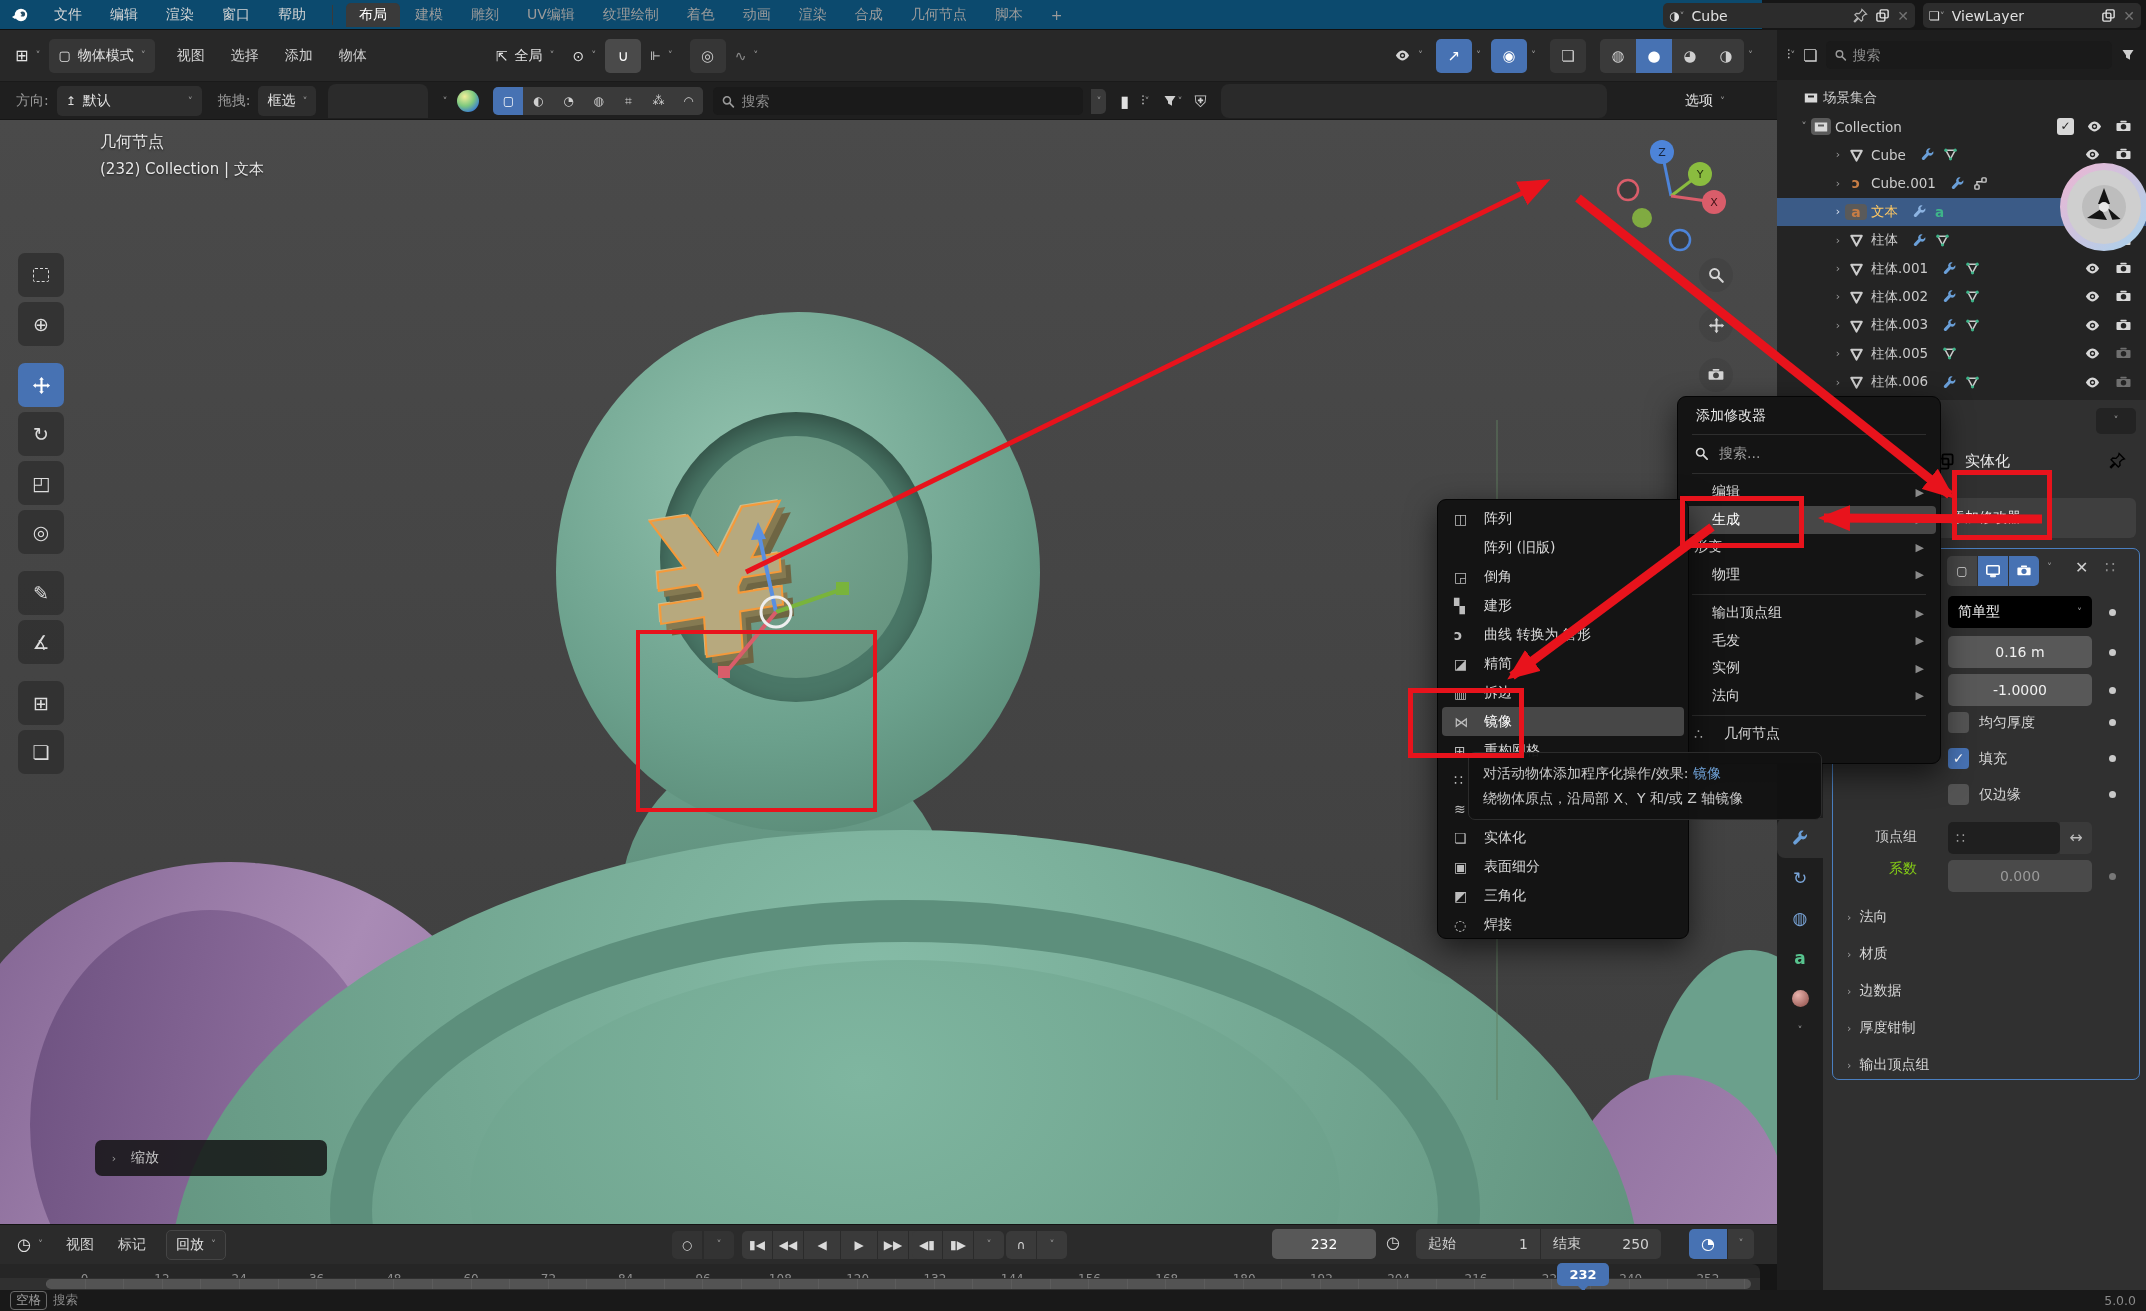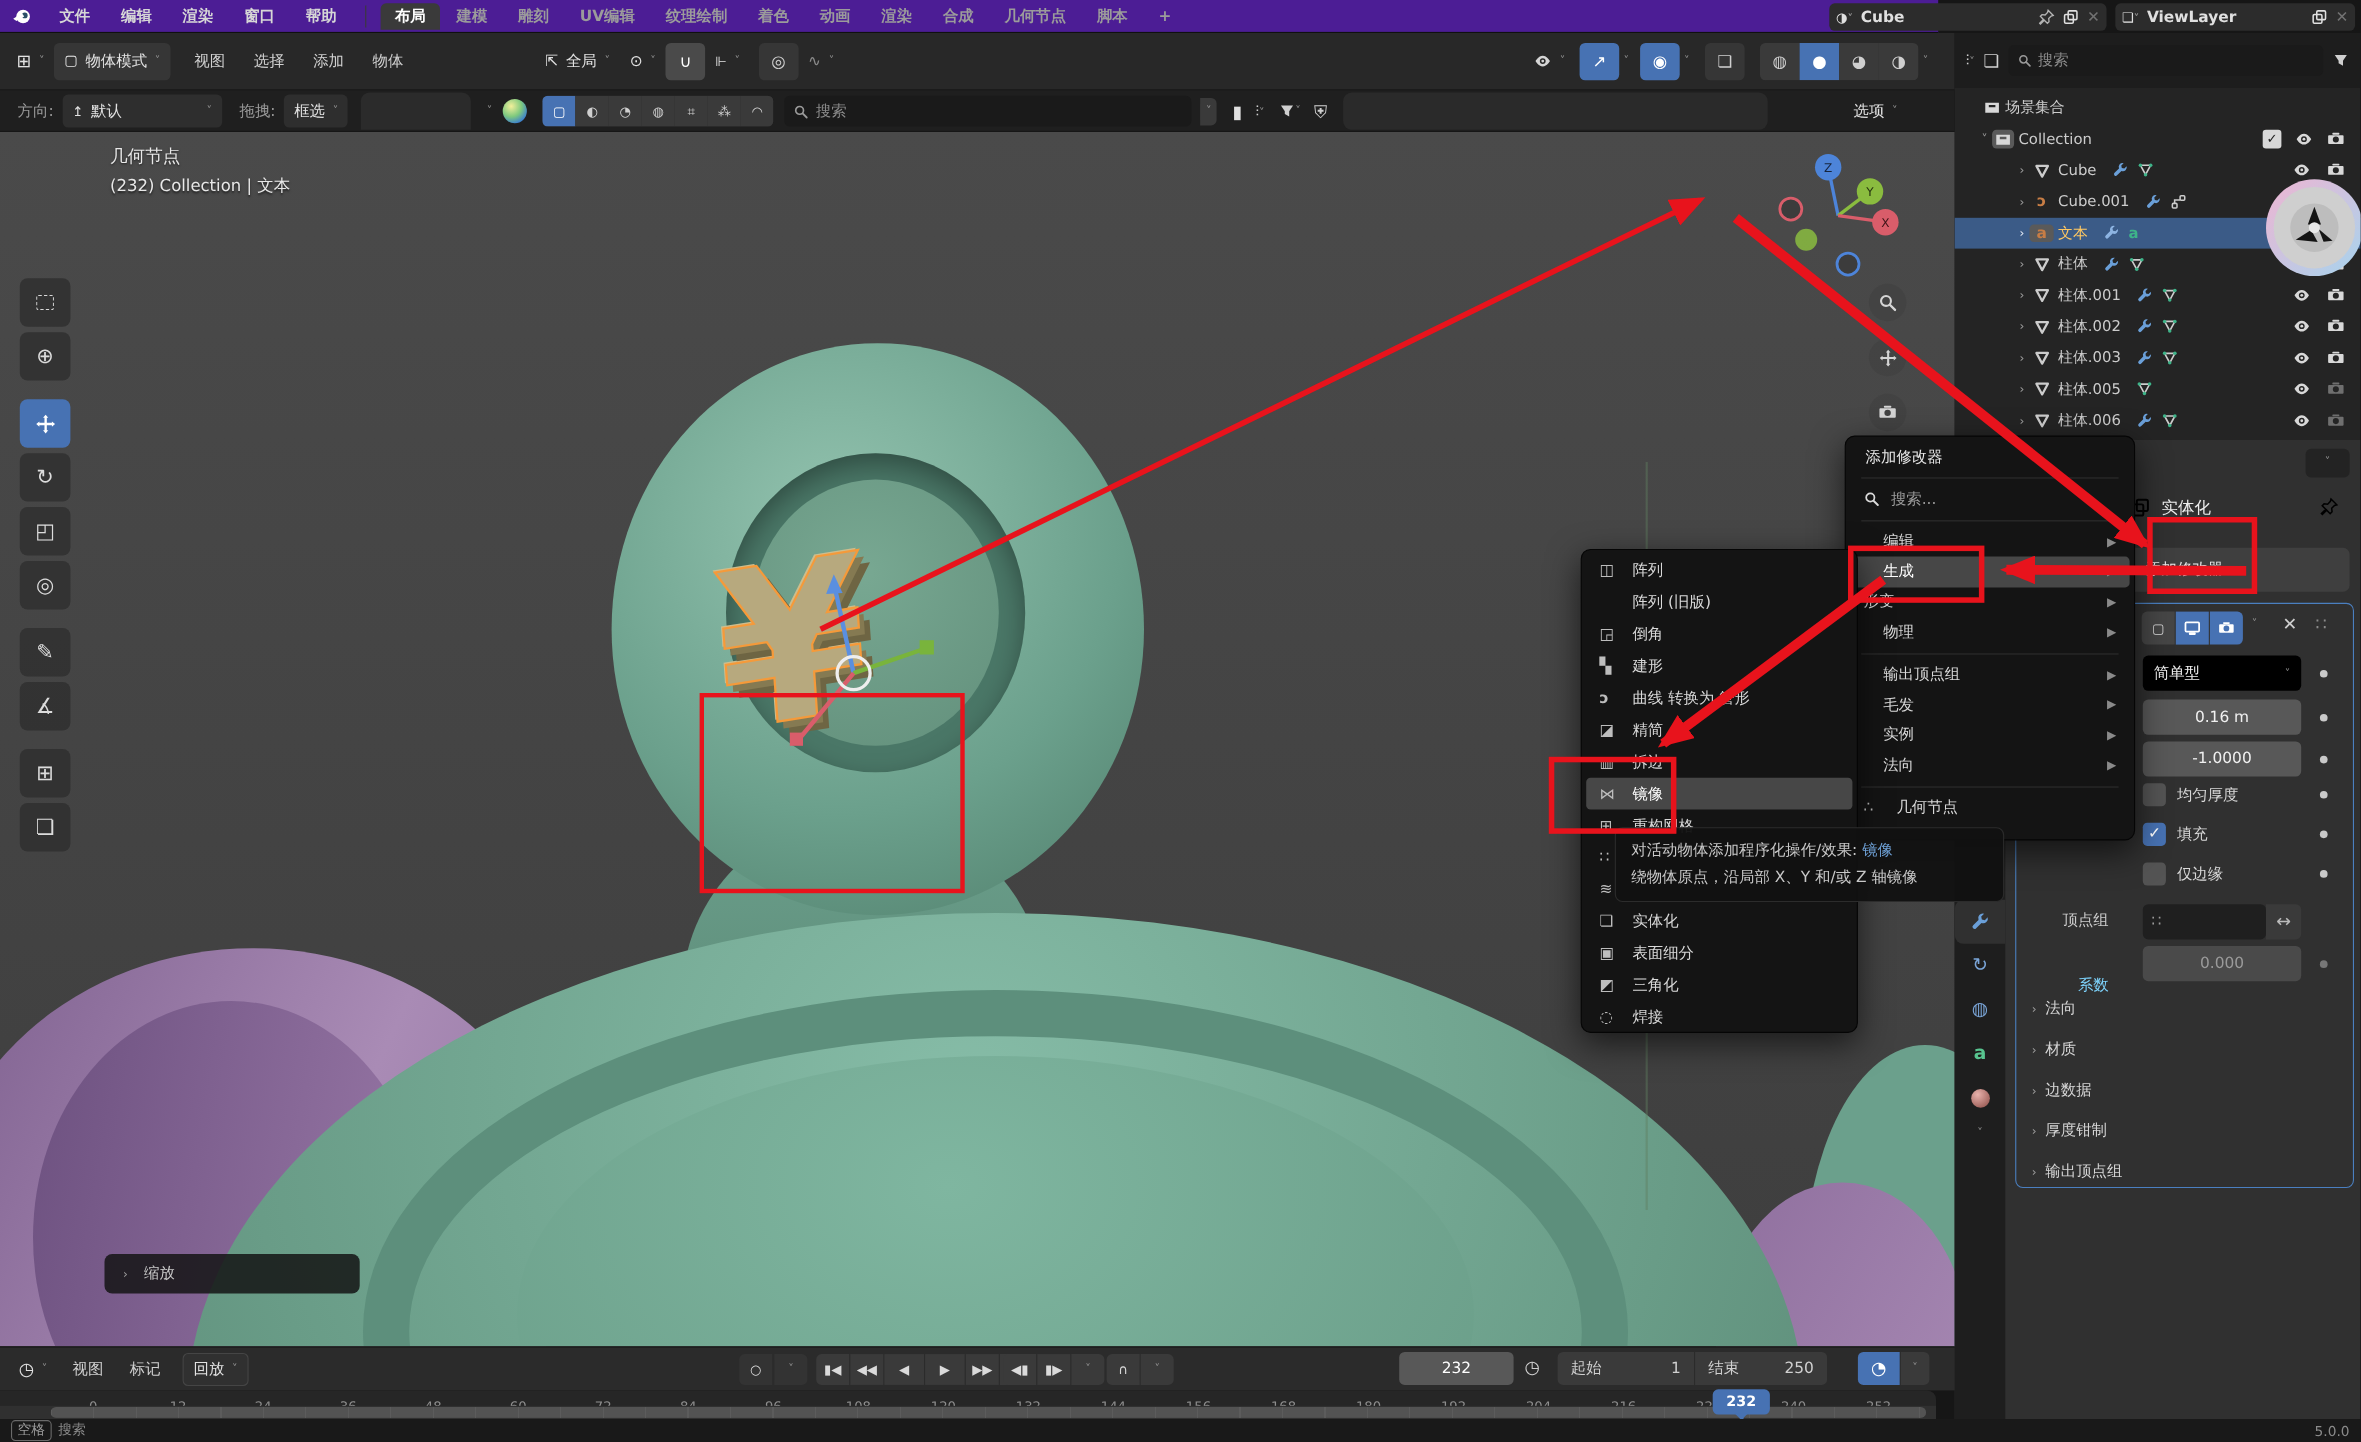--- a/index.html
+++ b/index.html
@@ -6,22 +6,22 @@
   html,body { width:2146px; height:1311px; background:#161616; overflow:hidden;
     font-family:"DejaVu Sans","Liberation Sans",sans-serif; }
   .abs { position:absolute; }
   body { position:relative; }
   .txt { color:#d0d0d0; font-size:14px; white-space:nowrap; }
   .dim { color:#9a9a9a; }
   .chev { color:#9a9a9a; font-size:10px; }
   svg.i { display:inline-block; vertical-align:middle; }
 
   
-  #topbar { left:0; top:0; width:1762px; height:30px; background:#4c1d95; border-bottom:1px solid #101010;
-    display:flex; align-items:center; z-index:5;font-weight:bold; }
+  #topbar { left:0; top:0; width:1762px; height:30px; background:#0c4a6e; border-bottom:1px solid #101010;
+    display:flex; align-items:center; z-index:5; }
   #topbar .menu { color:#d6d6d6; font-size:14px; padding:0 14px; }
   .wstab { color:#9b9b9b; font-size:14px; padding:3px 13px; border-radius:5px 5px 0 0; margin:0 1px; }
   .wstab.active { background:#3a3a3a; color:#fff; }
   .idblock { height:25px; background:#2c2c2c; border-radius:5px; display:flex; align-items:center;
     color:#e0e0e0; font-size:14px; padding:0 6px; gap:7px; }
   .idblock .seg { opacity:.75; }
 
   
   #row2 { left:0; top:30px; width:1777px; height:52px; background:#282828; border-bottom:1px solid #1a1a1a;
     display:flex; align-items:center; z-index:4; }
@@ -715,21 +715,21 @@
   <span class="cblabel" style="top:350px">填充</span>
   <span class="pdot" style="top:355px"></span>
   <div class="cbx" style="top:384px"></div>
   <span class="cblabel" style="top:386px">仅边缘</span>
   <span class="pdot" style="top:391px"></span>
   <span class="abs" style="left:98px;top:428px;color:#cccccc;font-size:14px">顶点组</span>
   <div class="pval" style="top:422px;background:#1f1f1f;justify-content:flex-start;padding:0 8px;width:112px">
       <span style="color:#9a9a9a;letter-spacing:1px">∷</span>
     </div>
   <div class="abs" style="left:283px;top:422px;width:32px;height:32px;background:#3a3a3a;border-radius:0 5px 5px 0;color:#bbb;text-align:center;line-height:32px">↔</div>
-  <span class="abs" style="left:112px;top:487px;color:#7dd3fc;font-size:14px">系数</span>
+  <span class="abs" style="left:112px;top:460px;color:#84cc16;font-size:14px">系数</span>
   <div class="pval" style="top:460px;background:#4a4a4a;color:#9a9a9a">0.000</div>
   <span class="pdot" style="top:473px;background:#777"></span>
   <div class="psec" style="top:508px"><span class="ochev">›</span><span>法向</span></div>
   <div class="psec" style="top:545px"><span class="ochev">›</span><span>材质</span></div>
   <div class="psec" style="top:582px"><span class="ochev">›</span><span>边数据</span></div>
   <div class="psec" style="top:619px"><span class="ochev">›</span><span>厚度钳制</span></div>
   <div class="psec" style="top:656px"><span class="ochev">›</span><span>输出顶点组</span></div>
 </div>
 
 <div id="tlhdr" class="abs">

